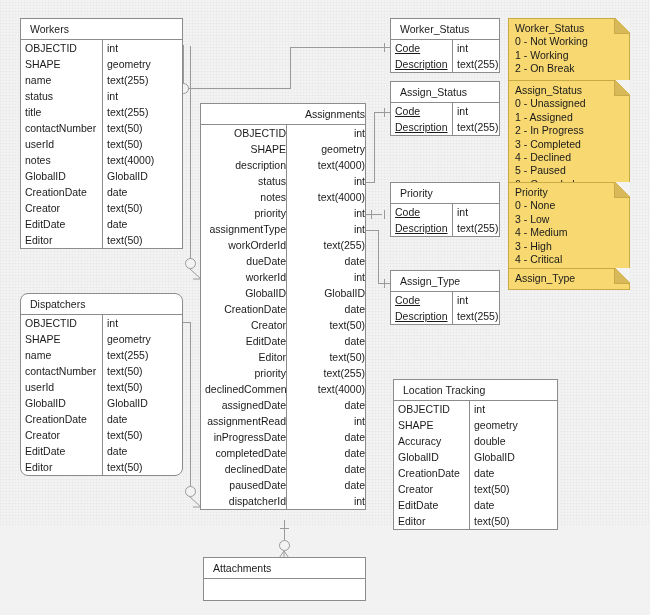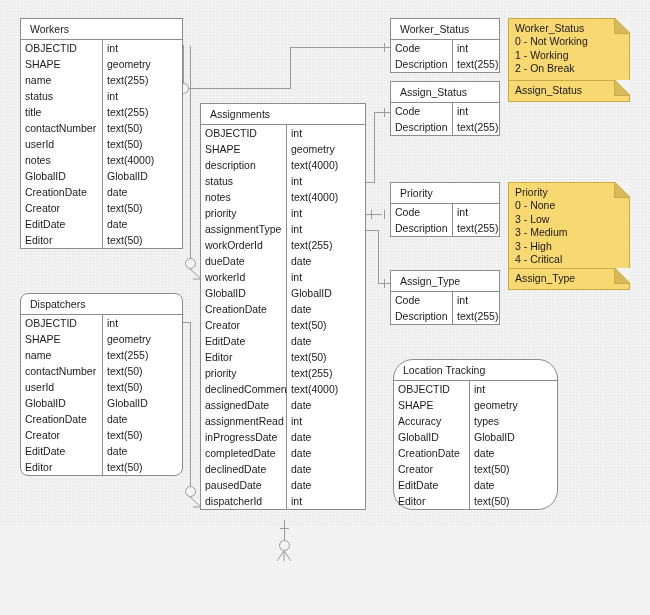--- a/index.html
+++ b/index.html
@@ -57,21 +57,21 @@
     padding-left:4px;
     box-sizing:border-box;
     white-space:nowrap;
     overflow:hidden;
   }
   .entity.empty-body .rows{ min-height:21px; }
 
   
   .w-wide .c1{ width:82px; }
   .w-assign .c1{ width:86px; }
-  .w-small .c1{ width:62px; }
+  .w-small .c1{ width:62px;text-decoration:underline; }
   .w-loc .c1{ width:76px; }
 
   
   .note{
     position:absolute;
     background:#f7d871;
     border:1px solid #c9ab45;
     box-sizing:border-box;
     font-size:10.5px;
     color:#1a1a1a;
@@ -253,21 +253,21 @@
           <div class="c1">EditDate</div>
           <div class="c2">date</div>
         </div>
         <div class="erow">
           <div class="c1">Editor</div>
           <div class="c2">text(50)</div>
         </div>
       </div>
   </div>
 
-  <div class="entity w-assign" style="left:200px;top:103px;width:166px;">
+  <div class="entity w-assign" style="left:200px;top:103px;width:166px;text-align:right;">
     <div class="ttl">Assignments</div>
     <div class="rows">
         <div class="erow">
           <div class="c1">OBJECTID</div>
           <div class="c2">int</div>
         </div>
         <div class="erow">
           <div class="c1">SHAPE</div>
           <div class="c2">geometry</div>
         </div>
@@ -411,34 +411,34 @@
           <div class="c1">Code</div>
           <div class="c2">int</div>
         </div>
         <div class="erow">
           <div class="c1">Description</div>
           <div class="c2">text(255)</div>
         </div>
       </div>
   </div>
 
-  <div class="entity w-loc" style="left:393px;top:359px;width:165px;border-radius:20px;">
+  <div class="entity w-loc" style="left:393px;top:379px;width:165px;">
     <div class="ttl">Location Tracking</div>
     <div class="rows">
         <div class="erow">
           <div class="c1">OBJECTID</div>
           <div class="c2">int</div>
         </div>
         <div class="erow">
           <div class="c1">SHAPE</div>
           <div class="c2">geometry</div>
         </div>
         <div class="erow">
           <div class="c1">Accuracy</div>
-          <div class="c2">types</div>
+          <div class="c2">double</div>
         </div>
         <div class="erow">
           <div class="c1">GlobalID</div>
           <div class="c2">GlobalID</div>
         </div>
         <div class="erow">
           <div class="c1">CreationDate</div>
           <div class="c2">date</div>
         </div>
         <div class="erow">
@@ -449,40 +449,53 @@
           <div class="c1">EditDate</div>
           <div class="c2">date</div>
         </div>
         <div class="erow">
           <div class="c1">Editor</div>
           <div class="c2">text(50)</div>
         </div>
       </div>
   </div>
 
+  <div class="entity empty-body" style="left:203px;top:557px;width:163px;">
+    <div class="ttl">Attachments</div>
+    <div class="rows" style="height:20px;"></div>
+  </div>
 
   <div class="note" style="left:508px;top:18px;width:122px;">
     <div class="nline">Worker_Status</div>
     <div>
         <div class="nline">0 - Not Working</div>
         <div class="nline">1 - Working</div>
         <div class="nline">2 - On Break</div>
       </div>
   </div>
 
   <div class="note" style="left:508px;top:80px;width:122px;">
     <div class="nline">Assign_Status</div>
+    <div>
+        <div class="nline">0 - Unassigned</div>
+        <div class="nline">1 - Assigned</div>
+        <div class="nline">2 - In Progress</div>
+        <div class="nline">3 - Completed</div>
+        <div class="nline">4 - Declined</div>
+        <div class="nline">5 - Paused</div>
+        <div class="nline">6 - Canceled</div>
+      </div>
   </div>
 
   <div class="note" style="left:508px;top:182px;width:122px;">
     <div class="nline">Priority</div>
     <div>
         <div class="nline">0 - None</div>
         <div class="nline">3 - Low</div>
-        <div class="nline">3 - Medium</div>
+        <div class="nline">4 - Medium</div>
         <div class="nline">3 - High</div>
         <div class="nline">4 - Critical</div>
       </div>
   </div>
 
   <div class="note" style="left:508px;top:268px;width:122px;">
     <div class="nline">Assign_Type</div>
   </div>
 
 </div>

